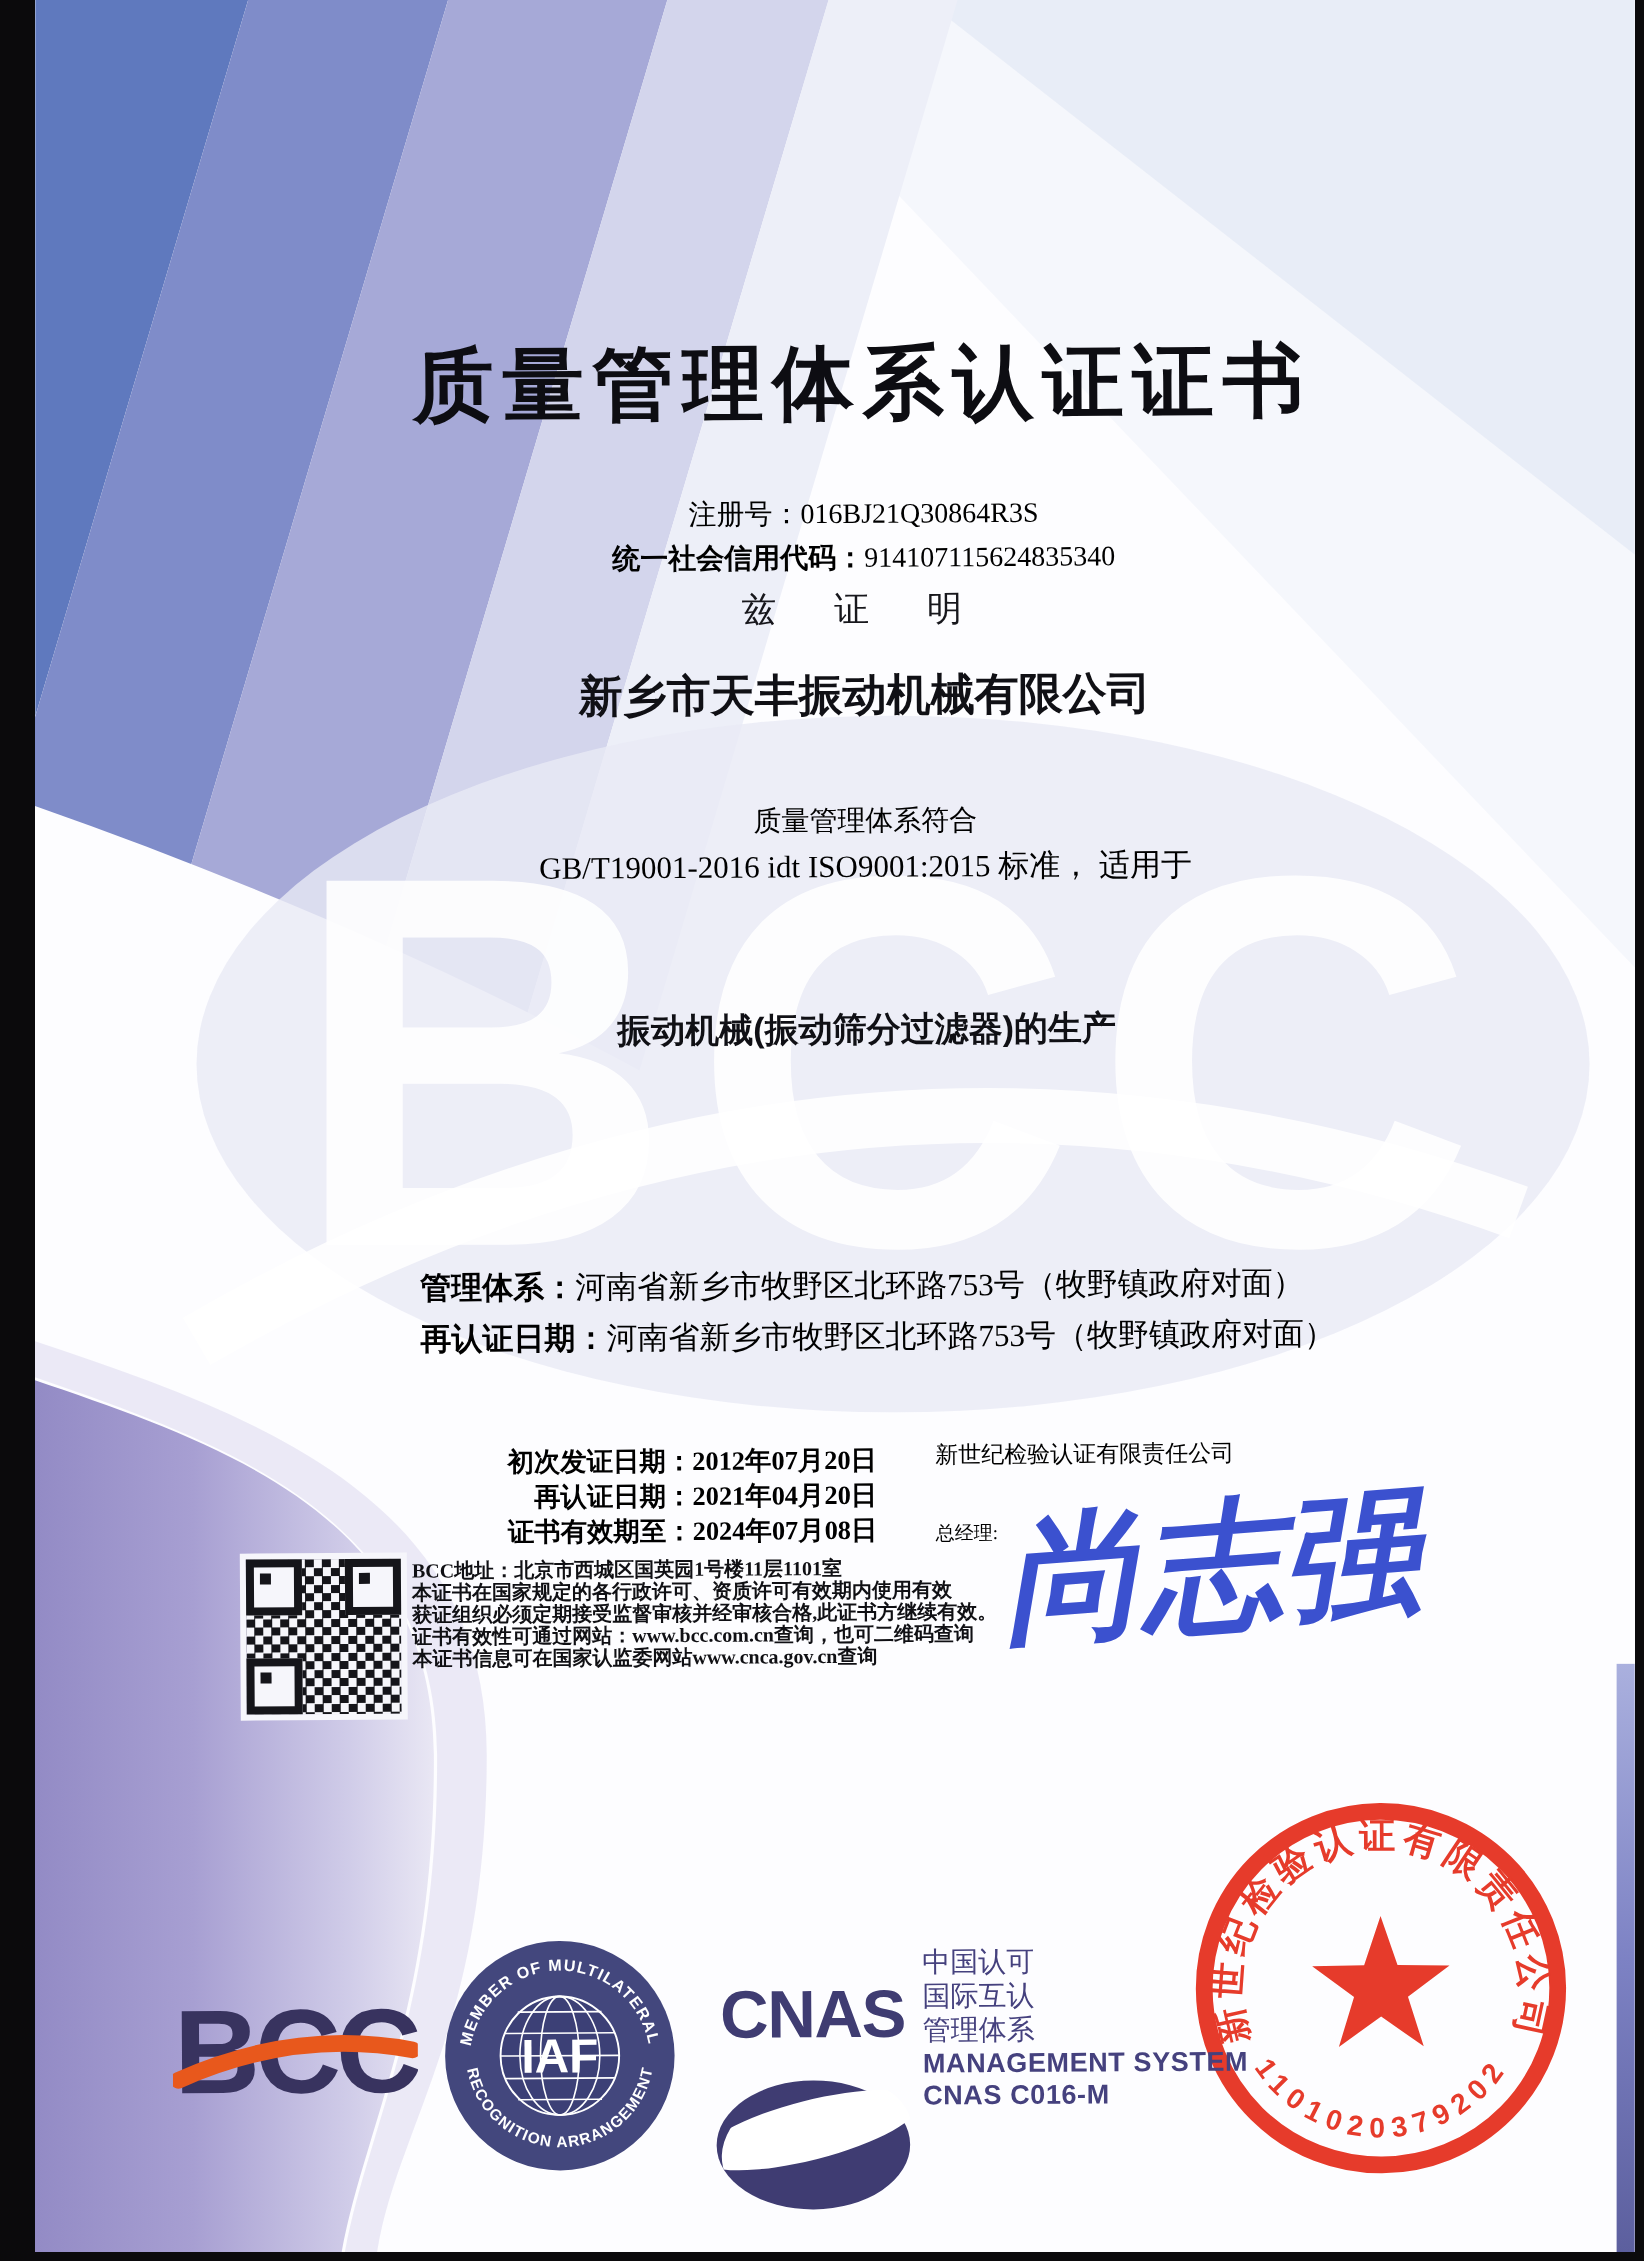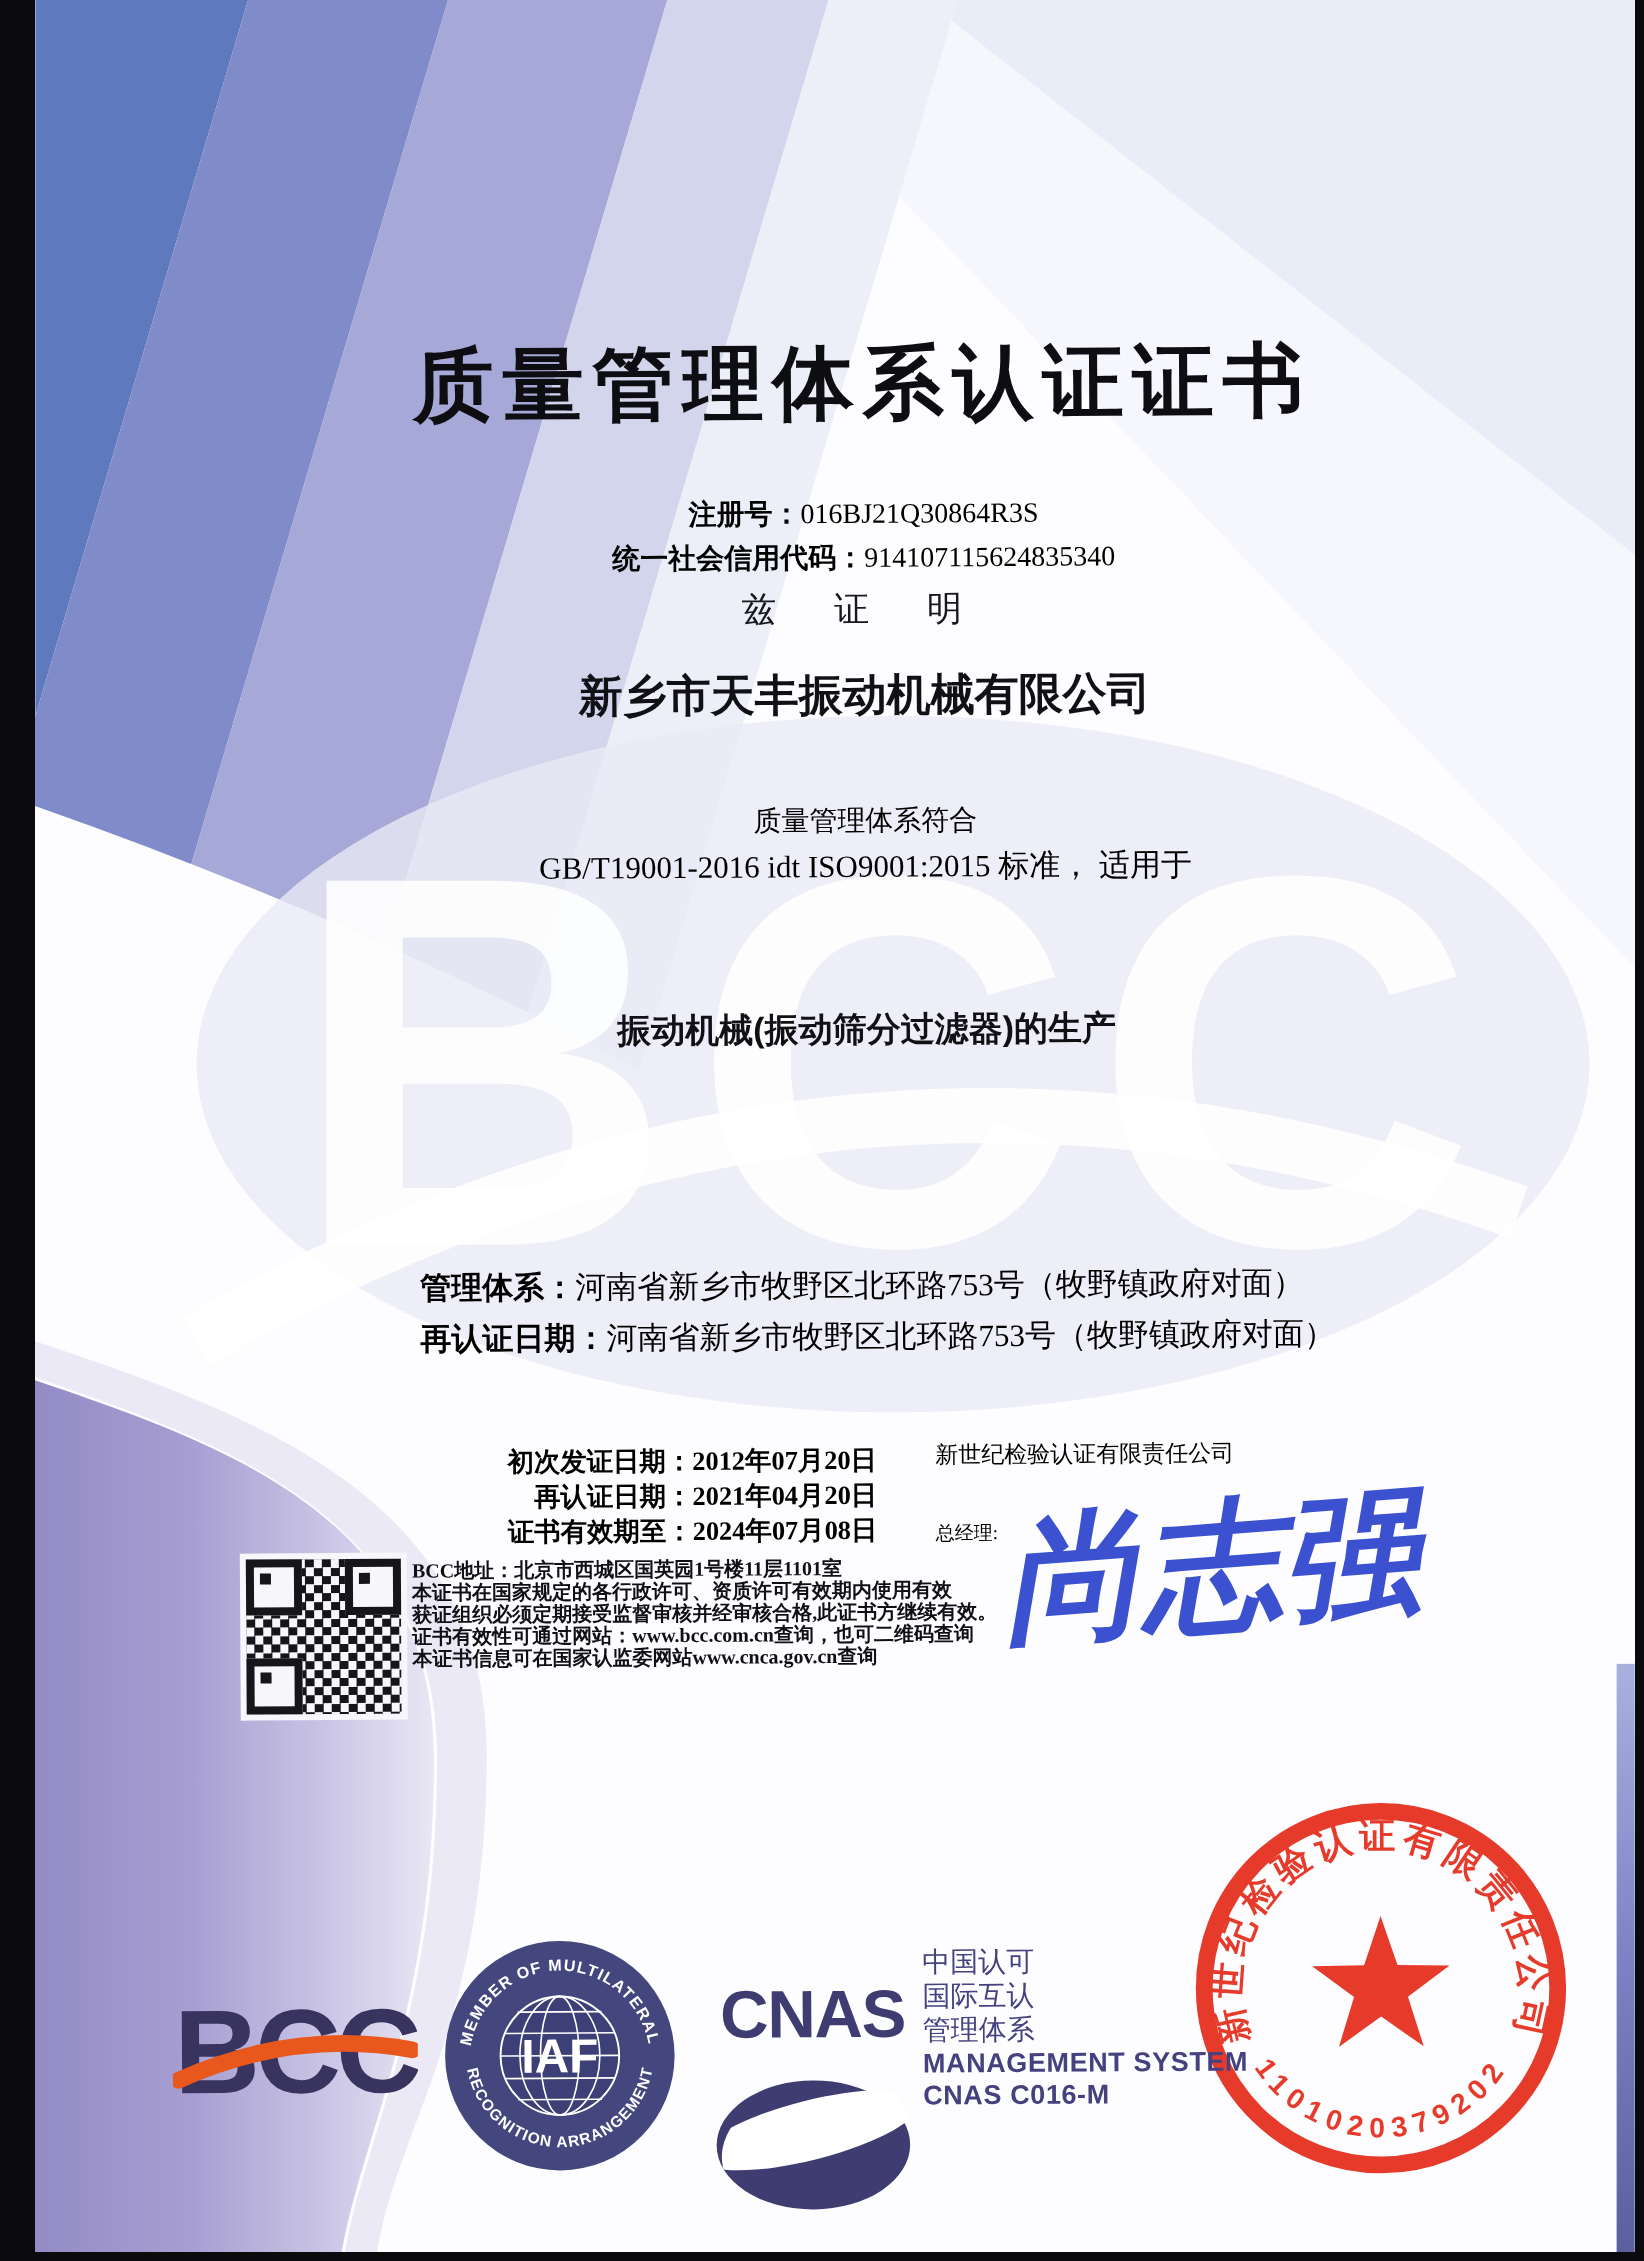--- a/index.html
+++ b/index.html
@@ -11,21 +11,21 @@
     position:absolute;left:35px;top:0;width:1600px;height:2252px;
     background:#fdfdff;overflow:hidden;
   }
   .bgart{position:absolute;left:0;top:0;z-index:0;}
   .content{position:absolute;left:0;top:0;width:100%;height:100%;z-index:2;
     transform:rotate(-0.35deg);transform-origin:800px 1096px;}
   .abs{position:absolute;white-space:nowrap;}
   .cx{position:absolute;left:832px;transform:translateX(-50%);white-space:nowrap;}
   .title{top:330px;font-size:81px;font-weight:bold;letter-spacing:9px;color:#0d0d12;}
   .regline{top:495px;font-size:28px;}
-  .regline .lab{font-weight:bold;font-family:"Liberation Sans","DejaVu Sans",sans-serif;}
+  .regline .lab{font-weight:normal;font-family:"Liberation Sans","DejaVu Sans",sans-serif;}
   .creditline{top:539px;font-size:28px;}
   .creditline .lab{font-weight:bold;font-family:"Liberation Sans","DejaVu Sans",sans-serif;}
   .hereby{top:586px;font-size:35px;letter-spacing:24.5px;color:#17171c;}
   .company{top:666px;font-size:44px;font-weight:bold;font-family:"Liberation Sans","DejaVu Sans",sans-serif;color:#101015;}
   .sysline{top:802px;font-size:28px;}
   .stdline{top:846px;font-size:31px;}
   .scope{top:1007px;font-size:34px;font-weight:bold;font-family:"Liberation Sans","DejaVu Sans",sans-serif;color:#101015;}
   .addr{left:384px;font-size:31px;}
   .addr .lab{font-weight:bold;font-family:"Liberation Sans","DejaVu Sans",sans-serif;}
   .dates{left:384px;top:1443px;font-size:26.4px;font-weight:bold;line-height:35px;font-family:"Liberation Sans","DejaVu Sans",sans-serif;}

